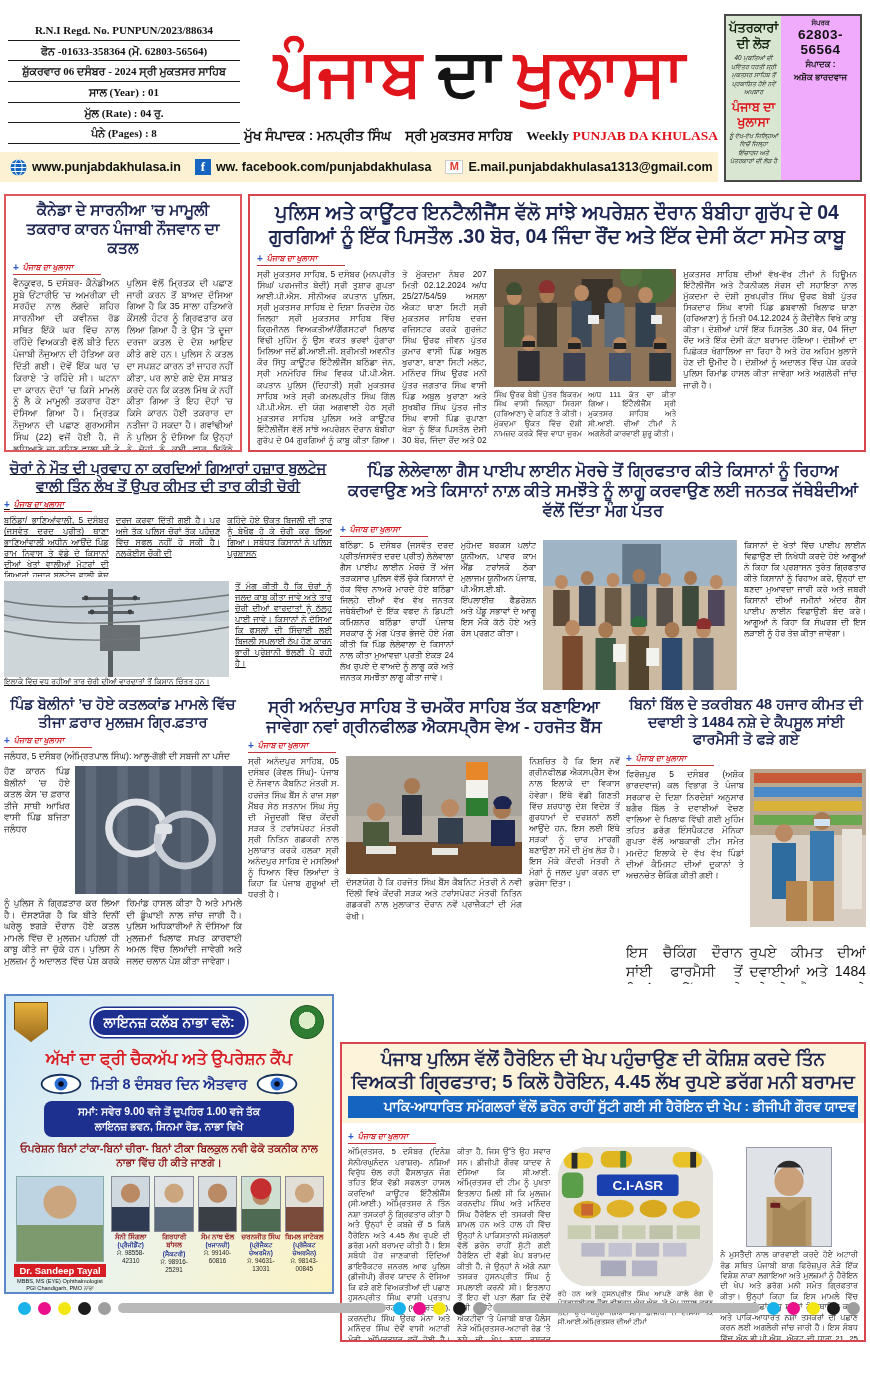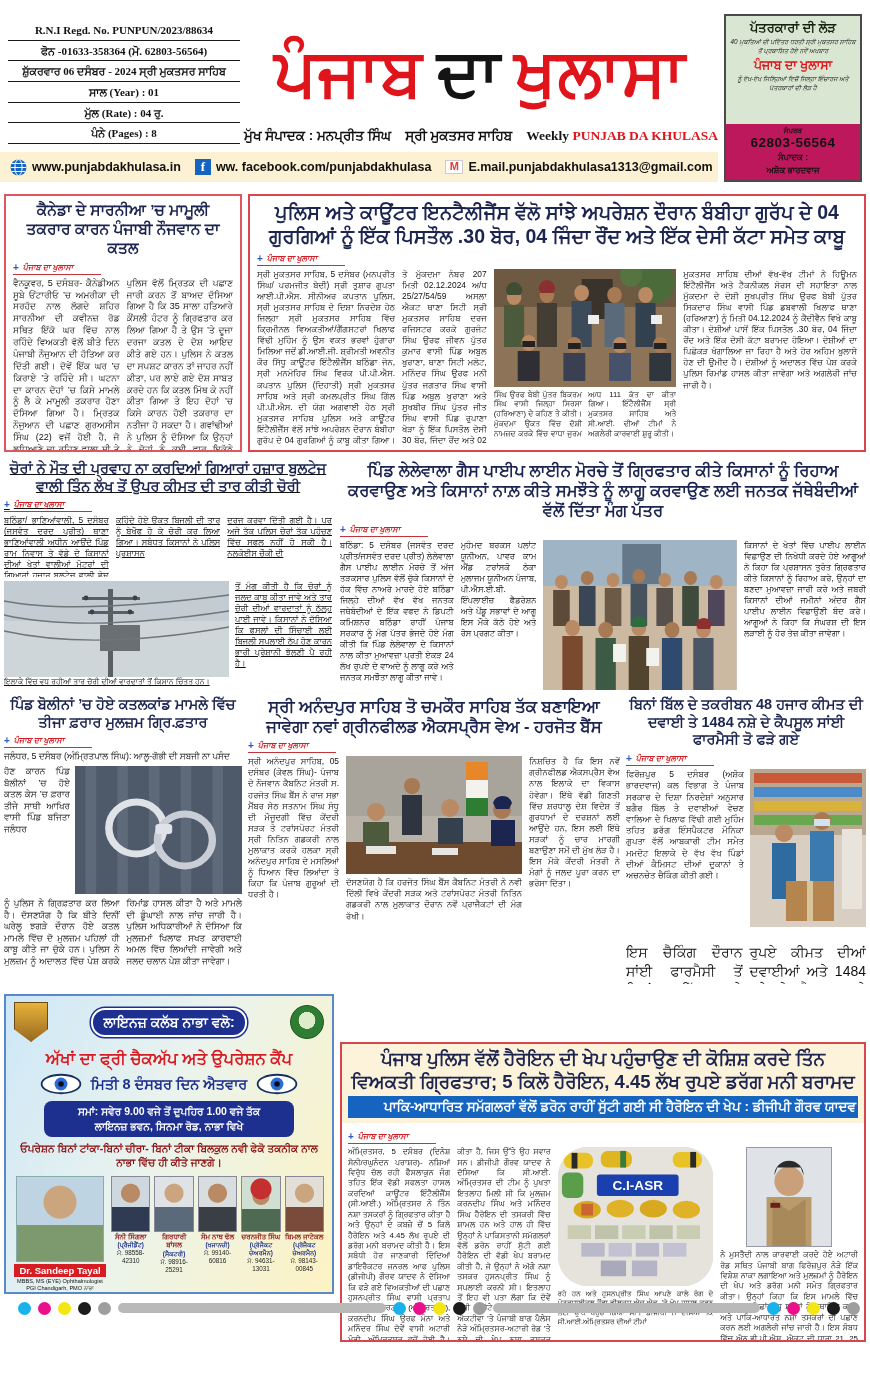--- a/index.html
+++ b/index.html
@@ -14,26 +14,26 @@
   .paper-title .blk { color:#141414; }
   .title-sub { position:absolute; left:244px; top:128px; width:474px; display:flex; justify-content:space-between; align-items:flex-end; font-size:13.5px; font-weight:bold; }
   .weekly-wrap { font-family:"Liberation Serif","DejaVu Serif",serif; }
   .weekly-wrap .wk { color:#141414; }
   .weekly-wrap .wkname { color:#e0151c; }
   .contact-strip { position:absolute; left:0; top:152px; width:718px; height:30px; background:#fcf1d3; display:flex; align-items:center; gap:14px; padding:0 10px; }
   .contact-item { display:flex; align-items:center; gap:5px; font-weight:bold; font-size:12.5px; white-space:nowrap; }
   .fb-ic { width:16px; height:16px; background:#1565c0; color:#fff; font-weight:bold; font-family:"Liberation Serif",serif; font-size:13px; text-align:center; line-height:16px; }
   .gm-ic { width:18px; height:14px; background:#fff; border:1px solid #ccc; position:relative; }
   .gm-ic:before { content:"M"; position:absolute; left:0; top:-1px; width:100%; text-align:center; color:#e03b30; font-size:11px; font-weight:bold; }
-  .recruit { position:absolute; left:724px; top:14px; width:138px; height:168px; border:2px solid #4a4a4a; display:flex; flex-direction:column; text-align:center; }
+  .recruit { position:absolute; left:724px; top:14px; width:138px; height:168px; border:2px solid #4a4a4a; display:flex; flex-direction:row; text-align:center; }
   .recruit-top { background:#d9e7d2; padding:4px 3px; flex:1; }
   .recruit-title { font-size:13px; font-weight:bold; color:#12230f; }
   .recruit-small { font-size:6.3px; font-style:italic; line-height:1.35; margin-top:2px; }
   .recruit-paper { font-size:12.5px; font-weight:bold; color:#e0151c; margin:3px 0 1px; }
-  .recruit-bottom { background:#be185d; padding:3px 2px 4px; }
+  .recruit-bottom { background:#f0abfc; padding:3px 2px 4px; }
   .recruit-contact { font-size:7px; font-weight:bold; }
   .recruit-phone { font-size:13.5px; font-weight:bold; letter-spacing:.5px; }
   .recruit-ed { font-size:8.5px; font-weight:bold; margin-top:2px; }
 
   
   .story { position:absolute; overflow:hidden; }
   .bordered { border:2px solid #e0565d; padding:5px 7px; }
   .hl { font-weight:bold; color:#1c2550; text-align:center; line-height:1.22; }
   .kick { display:flex; align-items:center; gap:4px; border-bottom:1.6px solid #c4333a; padding:2px 0 1px; margin:3px 0 3px; width:88px; }
   .kick .plus { color:#2c58c8; font-weight:bold; font-size:10px; line-height:1; }
@@ -219,22 +219,22 @@
 </div>
 
 <div class="story" style="left:4px; top:460px; width:328px; height:230px;text-decoration:underline;">
   <div class="hl" style="font-size:14.5px;">ਚੋਰਾਂ ਨੇ ਮੌਤ ਦੀ ਪ੍ਰਵਾਹ ਨਾ ਕਰਦਿਆਂ ਗਿਆਰਾਂ ਹਜ਼ਾਰ ਬੁਲਟੇਜ ਵਾਲੀ ਤਿੰਨ ਲੱਖ ਤੋਂ ਉਪਰ ਕੀਮਤ ਦੀ ਤਾਰ ਕੀਤੀ ਚੋਰੀ</div>
   <div class="kick">
       <span class="plus">+</span>
       <span class="kt">ਪੰਜਾਬ ਦਾ ਖੁਲਾਸਾ</span>
     </div>
   <div class="cols" style="height:62px;">
     <div class="bodytxt" style="flex:1; font-size:8.3px;">ਬਠਿੰਡਾ/ ਭਾਣਿਆਂਵਾਲੀ, 5 ਦਸੰਬਰ (ਜਸਵੰਤ ਦਰਦ ਪ੍ਰੀਤ) ਥਾਣਾ ਭਾਣਿਆਂਵਾਲੀ ਅਧੀਨ ਆਉਂਦੇ ਪਿੰਡ ਰਾਮ ਨਿਵਾਸ ਤੇ ਵੱਡੇ ਦੇ ਕਿਸਾਨਾਂ ਦੀਆਂ ਖੇਤਾਂ ਵਾਲੀਆਂ ਮੋਟਰਾਂ ਦੀ ਗਿਆਰਾਂ ਹਜ਼ਾਰ ਬੁਲਟੇਜ ਵਾਲੀ ਡੇਢ ਨੂੰ ਸਪਲਾਈ ਦਿੰਦੀ ਲਾਈਨ ਦੀ ਤਾਰ ਚੋਰ ਰਾਤ ਸਮੇਂ ਕੱਟ ਕੇ ਲੈ ਗਏ।</div>
+    <div class="bodytxt" style="flex:1; font-size:8.3px;">ਦਰਜ ਕਰਵਾ ਦਿੱਤੀ ਗਈ ਹੈ। ਪਰ ਅਜੇ ਤੱਕ ਪੁਲਿਸ ਚੋਰਾਂ ਤੱਕ ਪਹੁੰਚਣ ਵਿੱਚ ਸਫਲ ਨਹੀਂ ਹੋ ਸਕੀ ਹੈ। ਨਲਕੋਈਸ ਚੌਕੀ ਦੀ</div>
     <div class="bodytxt" style="flex:1; font-size:8.3px;">ਕਹਿੰਦੇ ਹੋਏ ਉਕਤ ਬਿਜਲੀ ਦੀ ਤਾਰ ਨੂੰ ਬੇਖੌਫ ਹੋ ਕੇ ਚੋਰੀ ਕਰ ਲਿਆ ਗਿਆ। ਸਬੰਧਤ ਕਿਸਾਨਾਂ ਨੇ ਪੁਲਿਸ ਪ੍ਰਸ਼ਾਸਨ</div>
-    <div class="bodytxt" style="flex:1; font-size:8.3px;">ਦਰਜ ਕਰਵਾ ਦਿੱਤੀ ਗਈ ਹੈ। ਪਰ ਅਜੇ ਤੱਕ ਪੁਲਿਸ ਚੋਰਾਂ ਤੱਕ ਪਹੁੰਚਣ ਵਿੱਚ ਸਫਲ ਨਹੀਂ ਹੋ ਸਕੀ ਹੈ। ਨਲਕੋਈਸ ਚੌਕੀ ਦੀ</div>
   </div>
   <div style="display:flex; gap:6px; margin-top:4px;">
     <div style="width:225px;">
       <div class="photo" style="width:100%; height:96px;">
         <svg viewBox="0 0 225 96" preserveAspectRatio="none">
           <rect width="225" height="96" fill="#cfd6da"></rect>
           <rect width="225" height="40" fill="#c2ccd2"></rect>
           <rect x="104" y="8" width="5" height="88" fill="#5a5f63"></rect>
           <rect x="78" y="16" width="58" height="3" fill="#5a5f63"></rect>
           <rect x="84" y="30" width="46" height="3" fill="#5a5f63"></rect>

